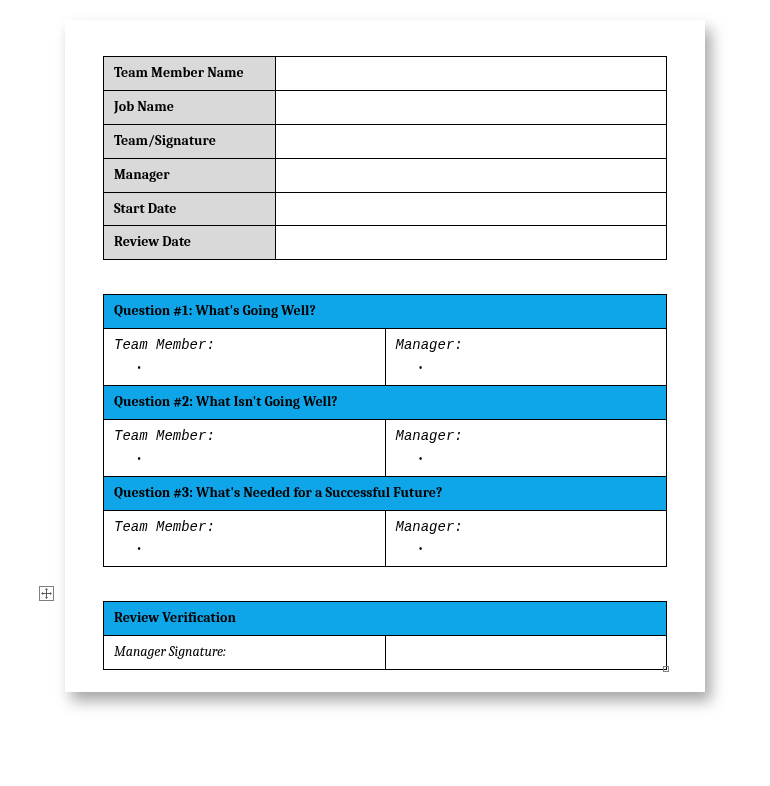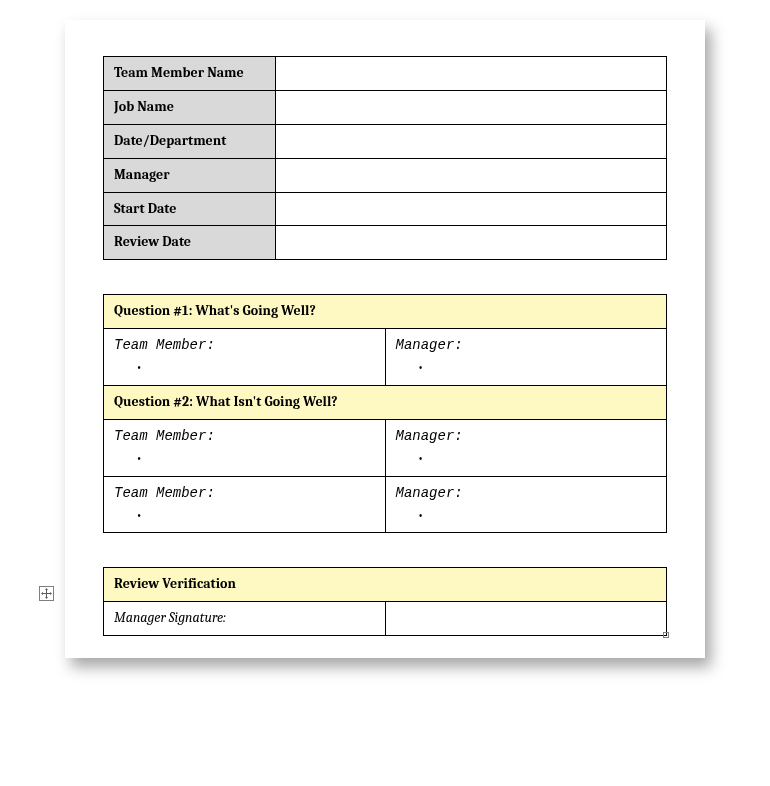--- a/index.html
+++ b/index.html
@@ -42,21 +42,21 @@
     text-align: left;
     vertical-align: top;
     line-height: 1.35;
   }
   .hdr-cell {
     background: #d9d9d9;
     font-weight: bold;
     width: 172px;
   }
   .section-header {
-    background: #fef9c3;
+    background: #0ea5e9;
     font-weight: bold;
   }
   .respond-label {
     font-style: italic;
     margin-bottom: 4px;
     font-family: Liberation Mono, monospace;
   }
   .bullet {
     padding-left: 22px;
     font-size: 14px;
@@ -105,21 +105,21 @@
       <tbody>
         <tr>
           <td class="hdr-cell">Team Member Name</td>
           <td></td>
         </tr>
         <tr>
           <td class="hdr-cell">Job Name</td>
           <td></td>
         </tr>
         <tr>
-          <td class="hdr-cell">Date/Department</td>
+          <td class="hdr-cell">Team/Signature</td>
           <td></td>
         </tr>
         <tr>
           <td class="hdr-cell">Manager</td>
           <td></td>
         </tr>
         <tr>
           <td class="hdr-cell">Start Date</td>
           <td></td>
         </tr>
@@ -156,20 +156,23 @@
           <td>
             <div class="respond-label">Team Member:</div>
             <div class="bullet">•</div>
           </td>
           <td>
             <div class="respond-label">Manager:</div>
             <div class="bullet">•</div>
           </td>
         </tr>
 
+        <tr>
+          <td class="section-header" colspan="2">Question #3: What's Needed for a Successful Future?</td>
+        </tr>
         <tr>
           <td>
             <div class="respond-label">Team Member:</div>
             <div class="bullet">•</div>
           </td>
           <td>
             <div class="respond-label">Manager:</div>
             <div class="bullet">•</div>
           </td>
         </tr>

